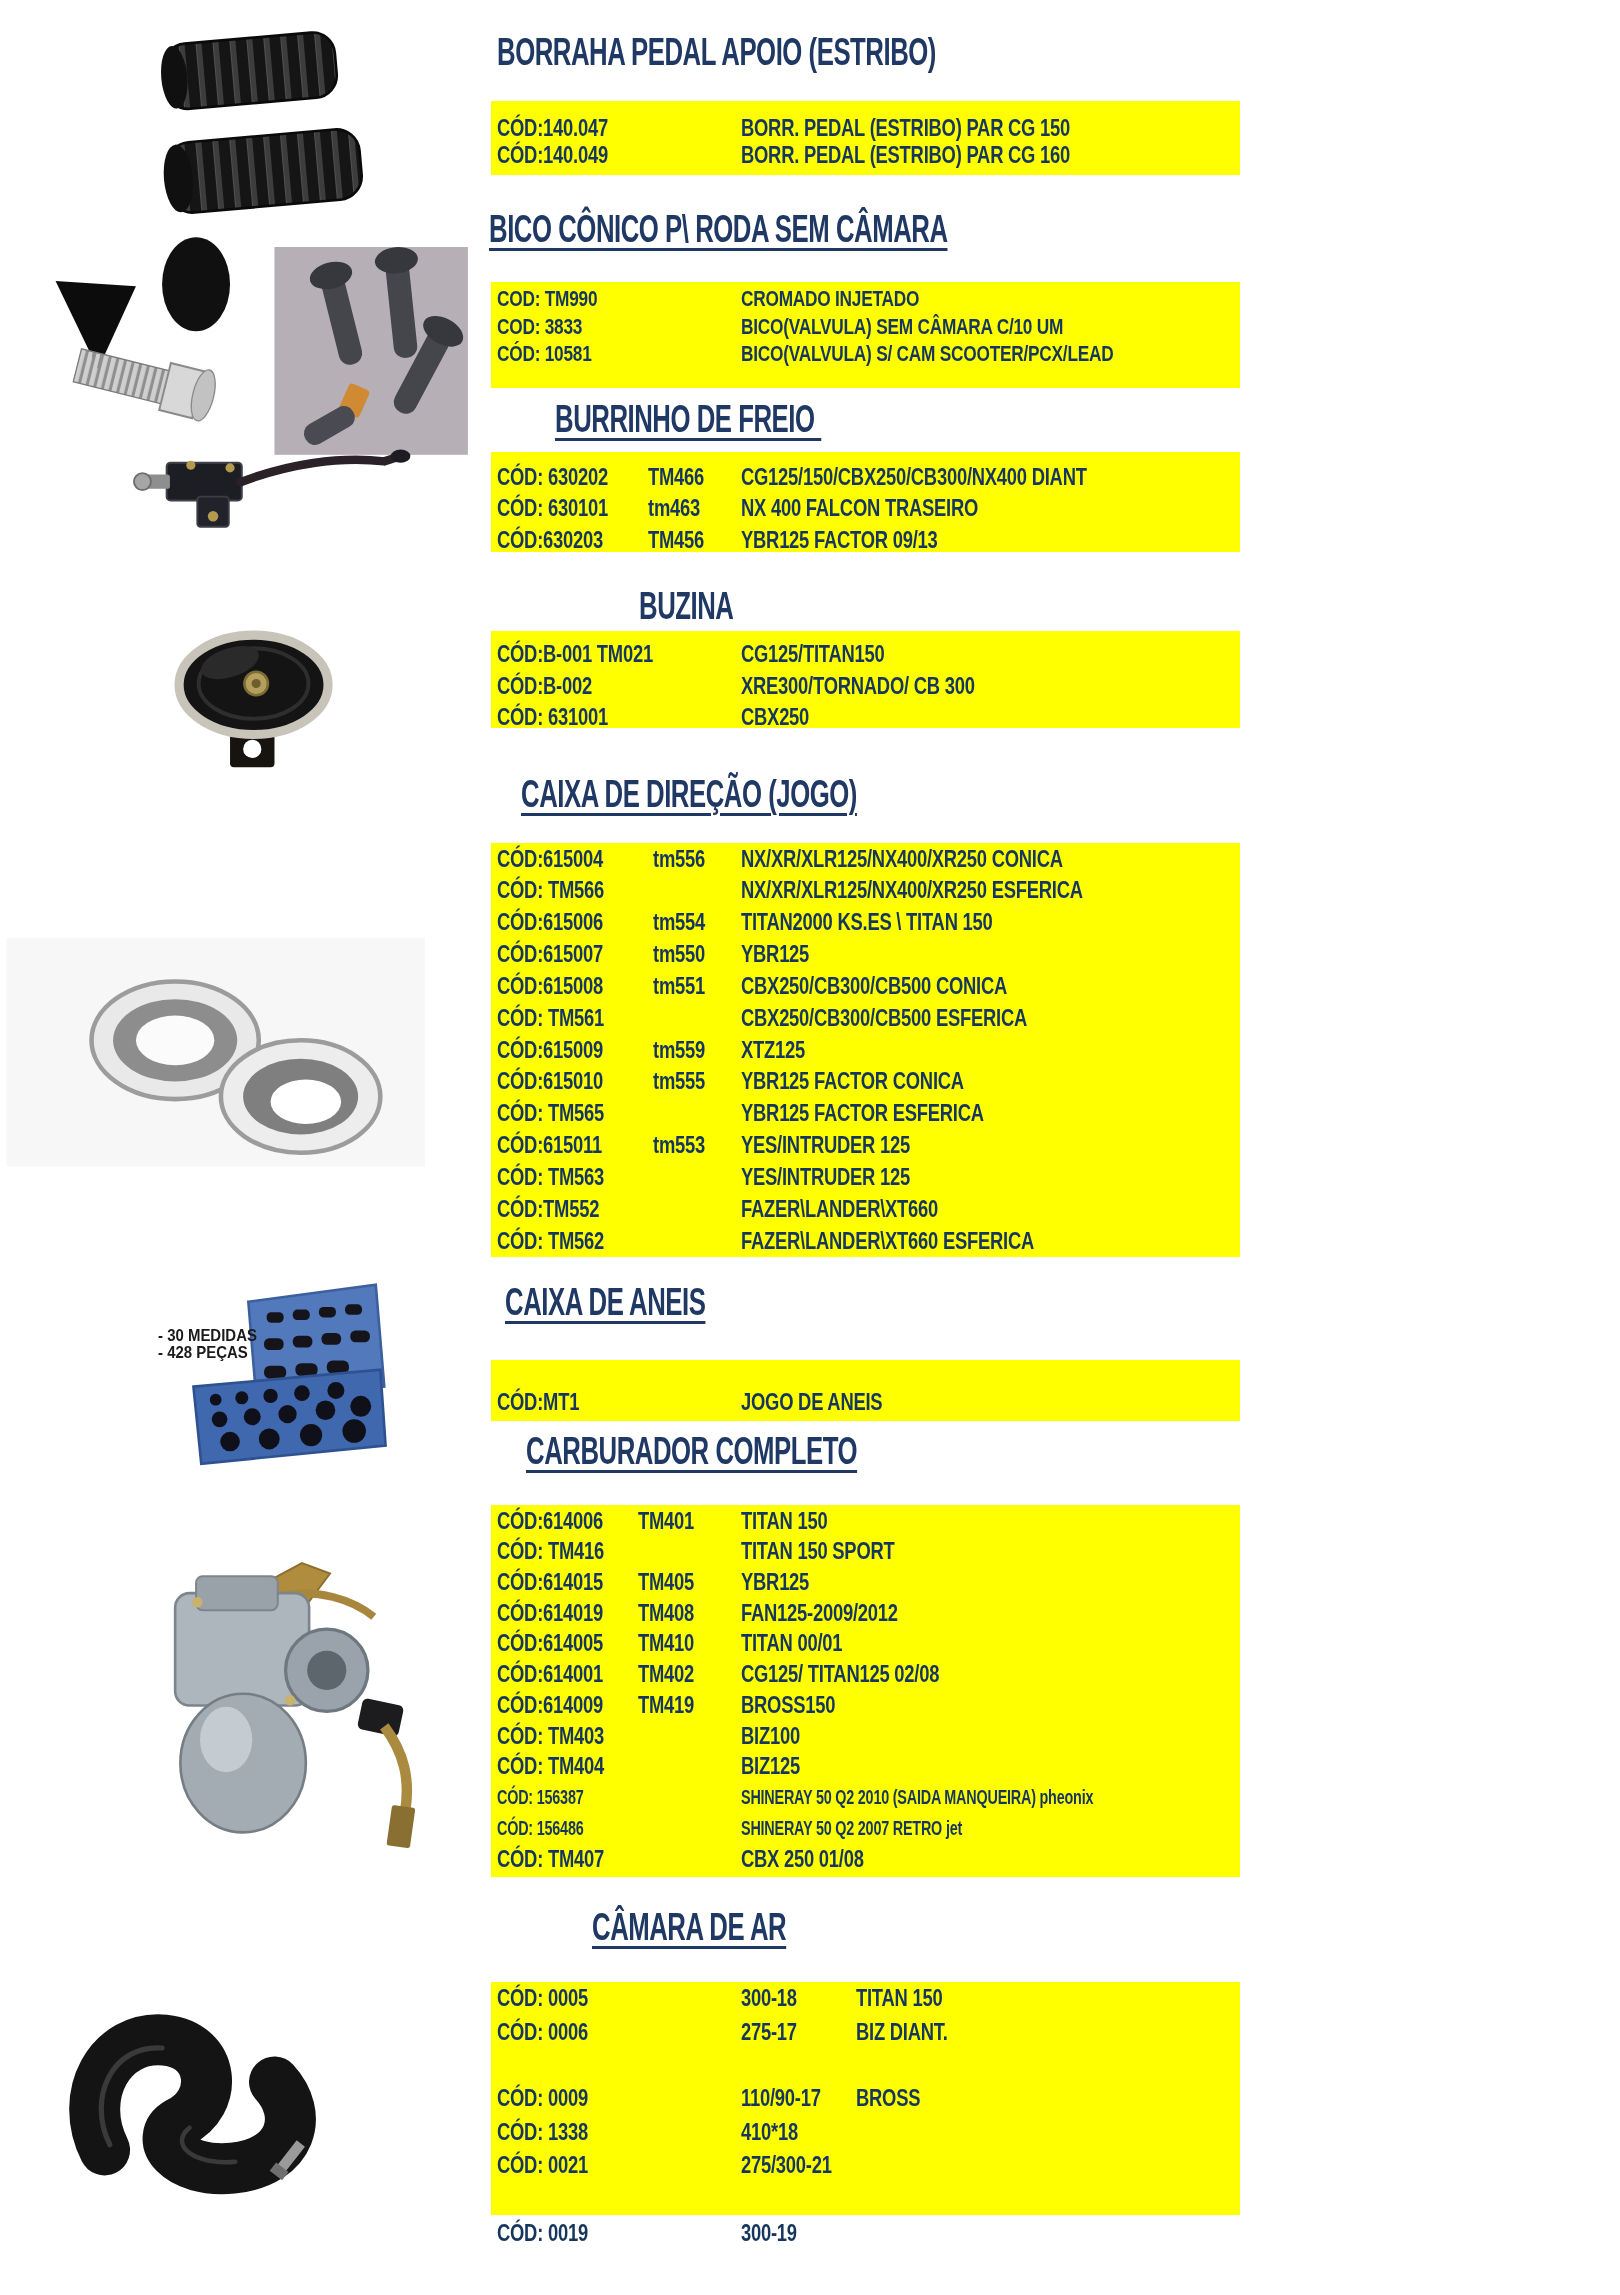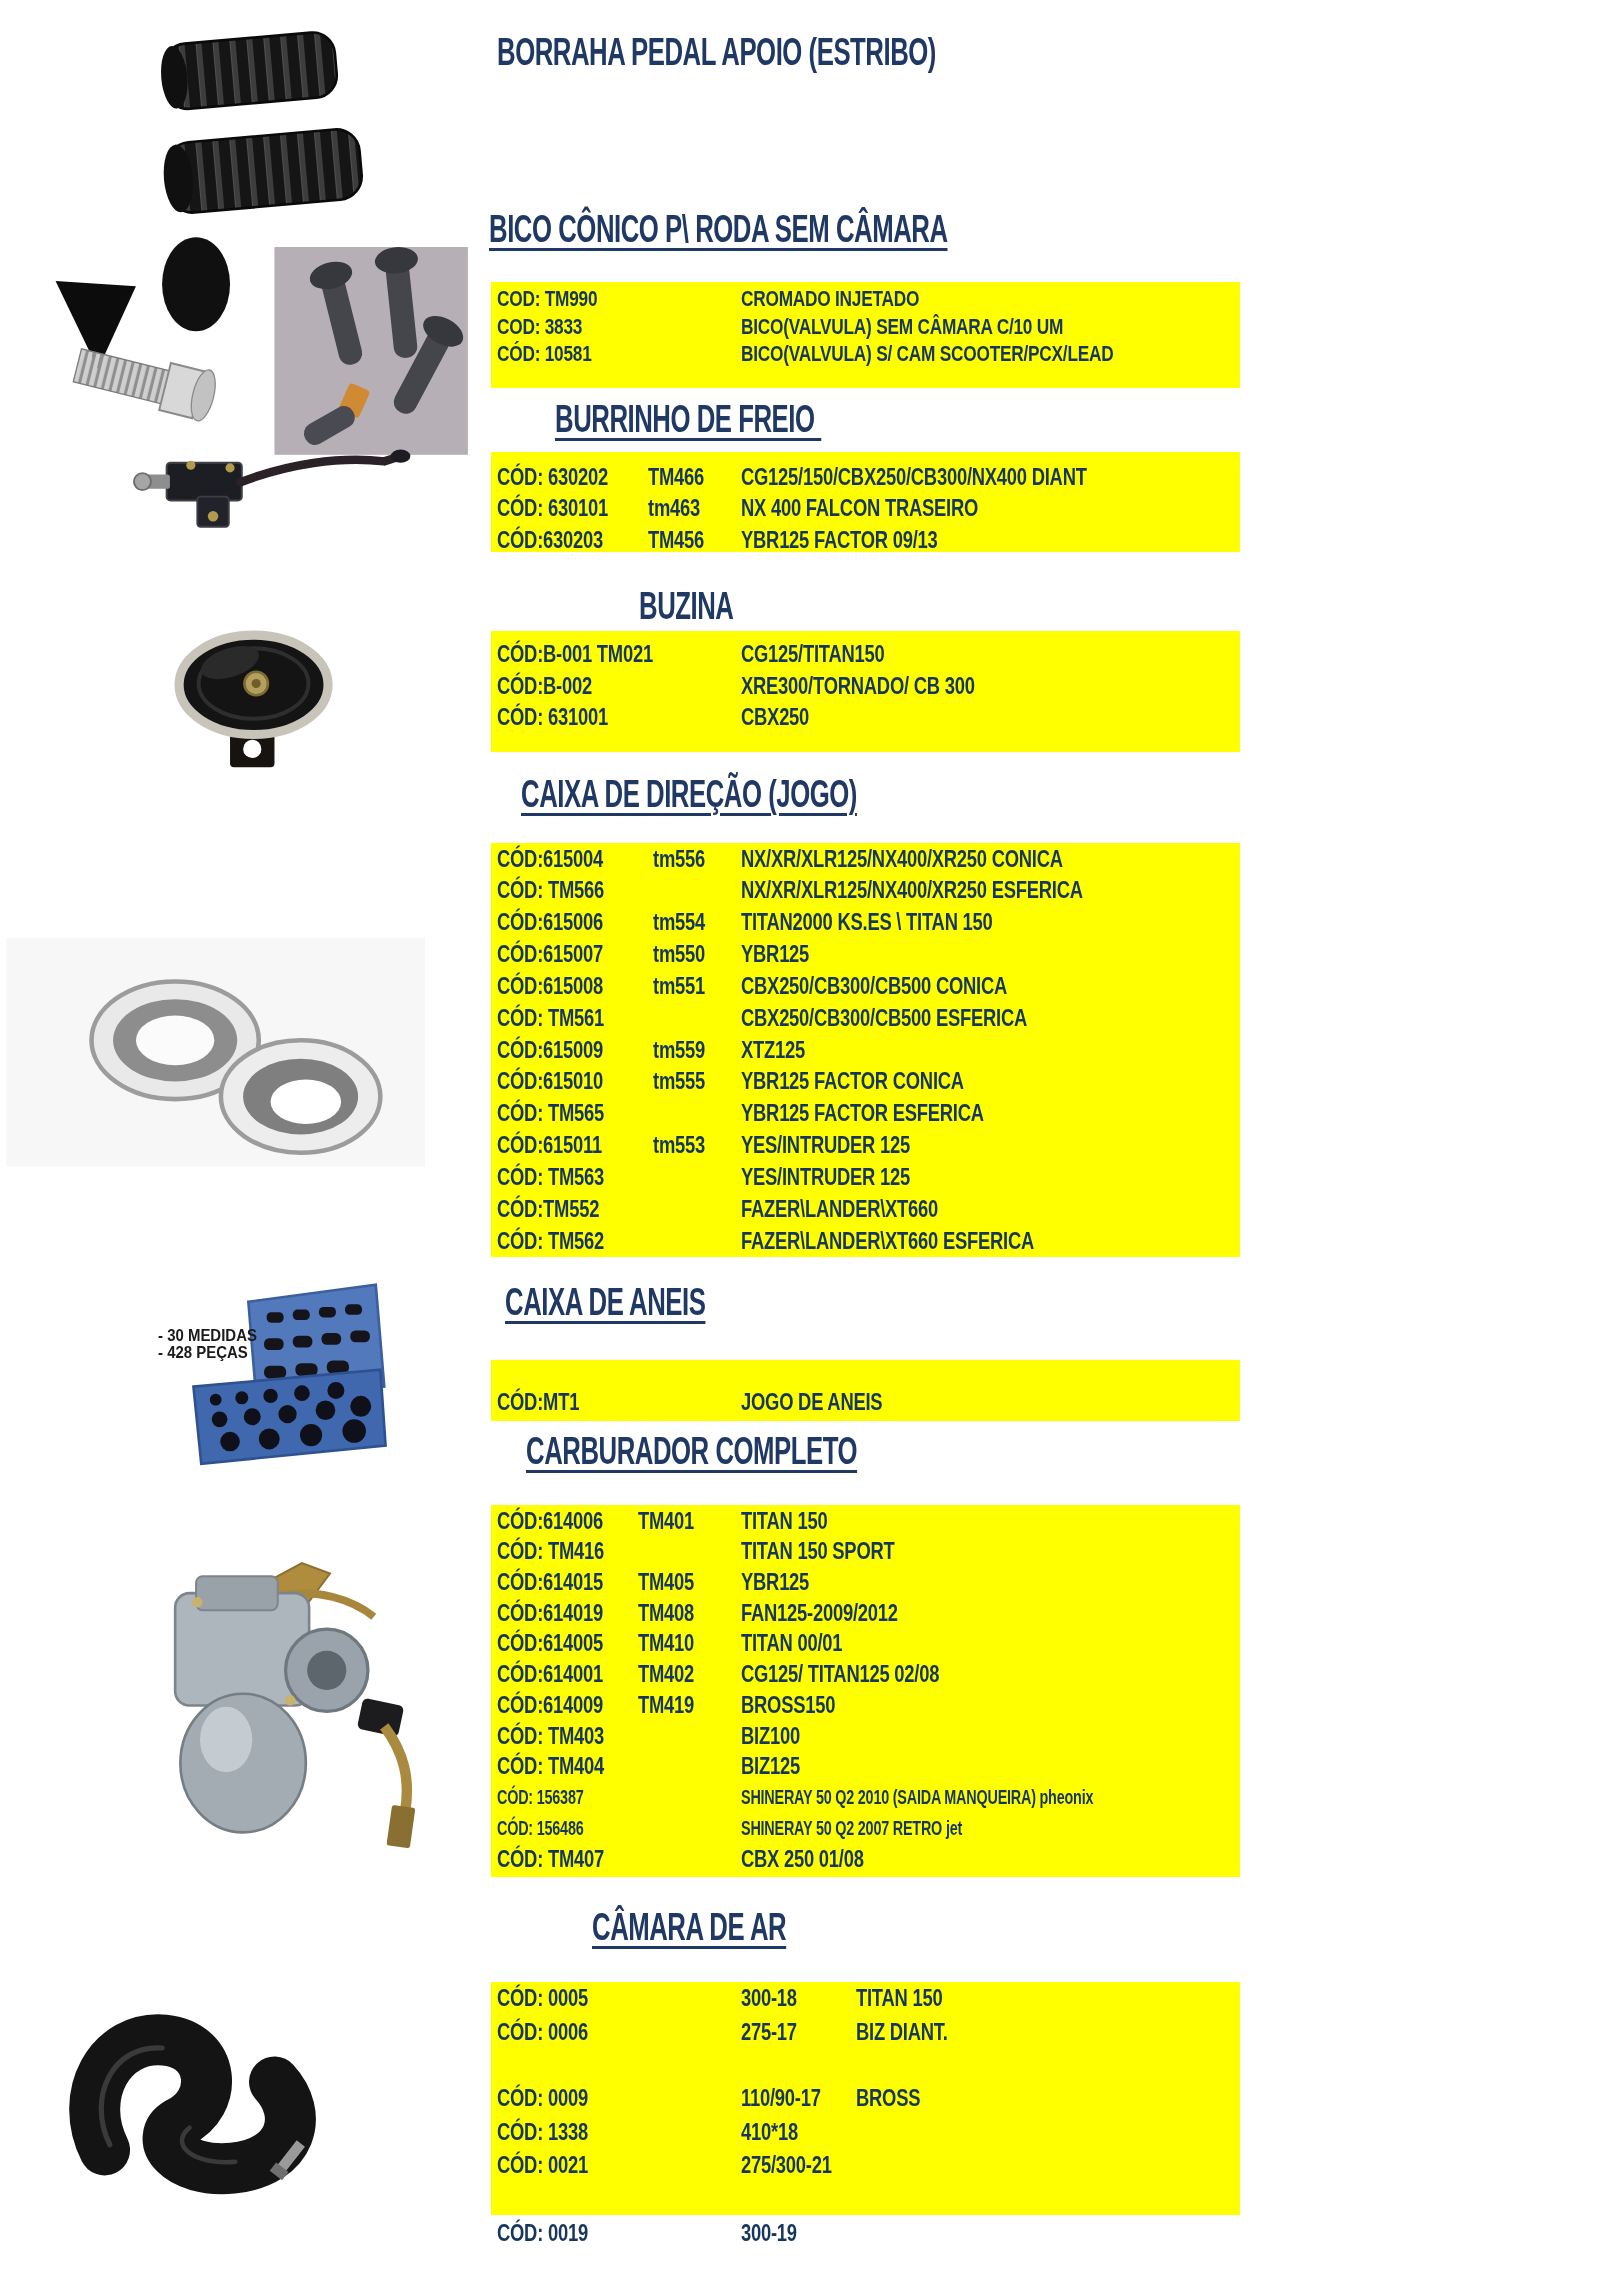--- a/index.html
+++ b/index.html
@@ -185,20 +185,30 @@
 
   <div class="sec-title" style="left:497px;top:30px;">BORRAHA PEDAL APOIO (ESTRIBO)</div>
   <div class="sec-title u" style="left:489px;top:207px;">BICO CÔNICO P\ RODA SEM CÂMARA</div>
   <div class="sec-title u" style="left:555px;top:397px;">BURRINHO DE FREIO&nbsp;</div>
   <div class="sec-title" style="left:639px;top:584px;">BUZINA</div>
   <div class="sec-title u" style="left:521px;top:772px;">CAIXA DE DIREÇÃO (JOGO)</div>
   <div class="sec-title u" style="left:505px;top:1280px;">CAIXA DE ANEIS</div>
   <div class="sec-title u" style="left:526px;top:1429px;">CARBURADOR COMPLETO</div>
   <div class="sec-title u" style="left:592px;top:1905px;">CÂMARA DE AR</div>
 
+  <div class="ptable" style="top:101px;height:74px;">
+      <div class="row" style="top: 13.7px;">
+        <span class="cell" style="left: 5.9px;">CÓD:140.047</span>
+        <span class="cell" style="left: 250px;">BORR. PEDAL (ESTRIBO) PAR CG 150</span>
+      </div>
+      <div class="row" style="top: 41px;">
+        <span class="cell" style="left: 5.9px;">CÓD:140.049</span>
+        <span class="cell" style="left: 250px;">BORR. PEDAL (ESTRIBO) PAR CG 160</span>
+      </div>
+    </div>
   <div class="ptable fs33" style="top:282px;height:106px;">
       <div class="row" style="top: 3.9px;">
         <span class="cell" style="left: 5.9px;">COD: TM990</span>
         <span class="cell" style="left: 250px;">CROMADO INJETADO</span>
       </div>
       <div class="row" style="top: 32px;">
         <span class="cell" style="left: 5.9px;">COD: 3833</span>
         <span class="cell" style="left: 250px;">BICO(VALVULA) SEM CÂMARA C/10 UM</span>
       </div>
       <div class="row" style="top: 59px;">
@@ -216,21 +226,21 @@
         <span class="cell" style="left: 5.9px;">CÓD: 630101</span>
         <span class="cell" style="left: 157px;">tm463</span>
         <span class="cell" style="left: 250px;">NX 400 FALCON TRASEIRO</span>
       </div>
       <div class="row" style="top: 75px;">
         <span class="cell" style="left: 5.9px;">CÓD:630203</span>
         <span class="cell" style="left: 157px;">TM456</span>
         <span class="cell" style="left: 250px;">YBR125 FACTOR 09/13</span>
       </div>
     </div>
-  <div class="ptable" style="top:631px;height:121px;">
+  <div class="ptable" style="top:631px;height:97px;">
       <div class="row" style="top: 9.8px;">
         <span class="cell" style="left: 5.9px;">CÓD:B-001 TM021</span>
         <span class="cell" style="left: 250px;">CG125/TITAN150</span>
       </div>
       <div class="row" style="top: 42px;">
         <span class="cell" style="left: 5.9px;">CÓD:B-002</span>
         <span class="cell" style="left: 250px;">XRE300/TORNADO/ CB 300</span>
       </div>
       <div class="row" style="top: 73px;">
         <span class="cell" style="left: 5.9px;">CÓD: 631001</span>

